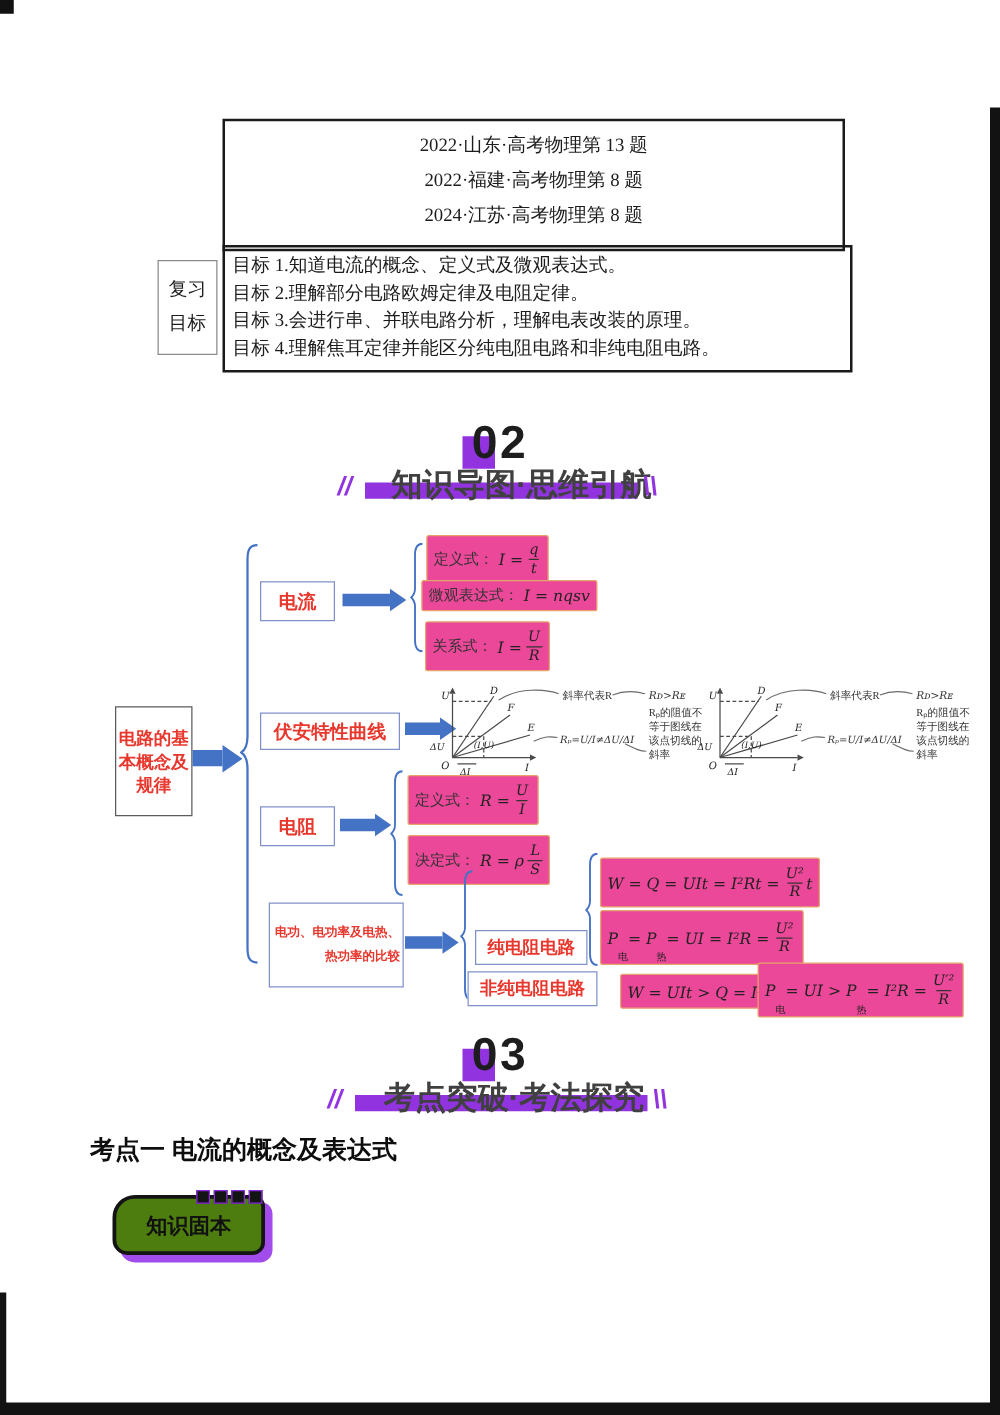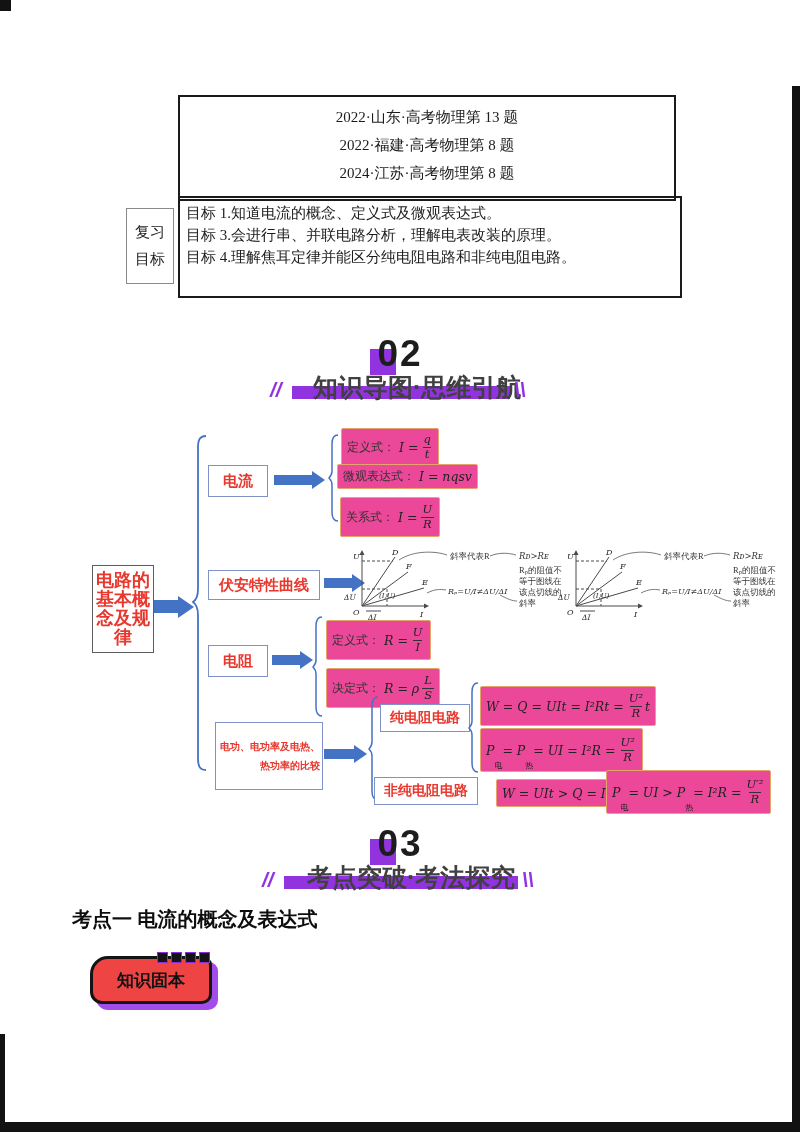--- a/index.html
+++ b/index.html
@@ -22,39 +22,39 @@
     font-size:37px;font-weight:600;color:#1d1d1d;letter-spacing:2px;}
   .sec-title{position:absolute;font-family:"Liberation Sans",sans-serif;font-size:25px;font-weight:bold;color:#404040;
     white-space:nowrap;z-index:2;margin-left:15px;}
   .sec-bar{position:absolute;height:13px;background:#9233e0;z-index:1;}
   .sec-slash{position:absolute;font-family:"Liberation Sans",sans-serif;font-size:21px;font-weight:bold;
     color:#9233e0;font-style:italic;z-index:2;}
   
   .node{position:absolute;display:flex;align-items:center;justify-content:center;text-align:center;
     font-family:"Liberation Sans",sans-serif;font-weight:bold;color:#e8372d;background:#fff;}
   .node-blue{border:1px solid #8091c9;text-align:right;}
-  .node-root{border:1px solid #5c5c5c;font-size:18px;line-height:19px;padding:2px;}
+  .node-root{border:1px solid #5c5c5c;font-size:14px;line-height:19px;padding:2px;}
   .arrow{position:absolute;background:#4472c4;}
   .arrow::after{content:"";position:absolute;left:100%;top:50%;transform:translateY(-50%);
     border-top:9px solid transparent;border-bottom:9px solid transparent;border-left:13px solid #4472c4;}
   .arrow.big::after{border-top-width:11px;border-bottom-width:11px;border-left-width:16px;}
   .fbox{position:absolute;border:1px solid #e5a469;border-radius:2px;background:#ec4899;
     display:flex;align-items:center;padding:2px 5px;white-space:nowrap;}
   .flabel{font-size:12px;color:#333;margin-right:4px;}
   .fvar{font-family:"DejaVu Serif",serif;font-style:italic;font-size:12.5px;color:#222;}
   .frac{display:inline-flex;flex-direction:column;align-items:center;line-height:1;margin-left:3px;}
   .frac .num{padding:0 2px 1.5px;font-size:11.5px;}
   .frac .den{border-top:1px solid #333;padding:1.5px 2px 0;font-size:11.5px;}
   .csub{font-size:8px;color:#222;font-style:normal;align-self:flex-end;margin-bottom:-2px;}
   .brace{position:absolute;}
   .vi-graph{position:absolute;}
   
   .kd-heading{position:absolute;left:72px;top:906px;font-family:"Liberation Sans",sans-serif;
     font-size:20px;font-weight:bold;color:#0e0e0e;}
-  .badge{position:absolute;left:90px;top:956px;width:116px;height:42px;background:#ef4444;
+  .badge{position:absolute;left:90px;top:956px;width:116px;height:42px;background:#4d7c0f;
     border:3px solid #141414;border-radius:18px 9px 10px 12px;box-shadow:6px 6px 0 #a14ceb;
     display:flex;align-items:center;justify-content:center;
     font-family:"Liberation Sans",sans-serif;font-size:17px;font-weight:bold;color:#111;z-index:2;}
   .badge-sq{position:absolute;width:9px;height:9px;background:#141414;border:1.5px solid #8d2be0;top:-7px;}
   
   .edge{position:absolute;background:#121212;}
 </style>
 </head>
 <body>
 
@@ -65,20 +65,21 @@
     <div>2022·福建·高考物理第 8 题</div>
     <div>2024·江苏·高考物理第 8 题</div>
   </div>
 
   <div class="goals-label">
     <span>复习</span>
     <span>目标</span>
   </div>
   <div class="goals-box">
     <div>目标 1.知道电流的概念、定义式及微观表达式。</div>
+    <div>目标 2.理解部分电路欧姆定律及电阻定律。</div>
     <div>目标 3.会进行串、并联电路分析，理解电表改装的原理。</div>
     <div>目标 4.理解焦耳定律并能区分纯电阻电路和非纯电阻电路。</div>
   </div>
 
   <div class="sec-square" style="left:370px;top:349px;"></div>
   <div class="sec-num" style="left:300px;top:333px;">02</div>
   <div class="sec-bar" style="left:292px;top:386px;width:218px;"></div>
   <div class="sec-title" style="left:298px;top:371px;">知识导图·思维引航</div>
   <div class="sec-slash" style="left:270px;top:378px;">//</div>
   <div class="sec-slash" style="left:514px;top:378px;">\\</div>
@@ -226,21 +227,21 @@
         <span class="den fvar">S</span>
       </span>
   </div>
 
   <div class="node node-blue" style="left:215px;top:722px;width:102px;height:62px;font-size:10px;line-height:19px;padding:2px;">电功、电功率及电热、热功率的比较</div>
   <div class="arrow" style="left:324px;top:749px;width:30px;height:10px;"></div>
   <svg class="brace" style="left:368px;top:696px;" width="12" height="106">
     <path d="M10 1 C5 1 4 5 4 10 L4 46 C4 50 2 52 1 53 C2 54 4 56 4 60 L4 95 C4 100 5 104 10 104" stroke="#4472c4" stroke-width="1.5" fill="none"></path>
   </svg>
 
-  <div class="node node-blue" style="left:380px;top:704px;width:88px;height:26px;font-size:14px;">纯电阻电路</div>
+  <div class="node node-blue" style="left:380px;top:744px;width:88px;height:26px;font-size:14px;">纯电阻电路</div>
   <svg class="brace" style="left:468px;top:682px;" width="12" height="92">
     <path d="M10 1 C5 1 4 5 4 10 L4 39 C4 43 2 45 1 46 C2 47 4 49 4 53 L4 81 C4 86 5 90 10 90" stroke="#4472c4" stroke-width="1.5" fill="none"></path>
   </svg>
   <div class="fbox" style="left:480px;top:686px;height:34px;">
     <span class="fvar">W = Q = UIt = I²Rt = </span>
     <span class="frac">
         <span class="num fvar">U²</span>
         <span class="den fvar">R</span>
       </span>
     <span class="fvar">t</span>

